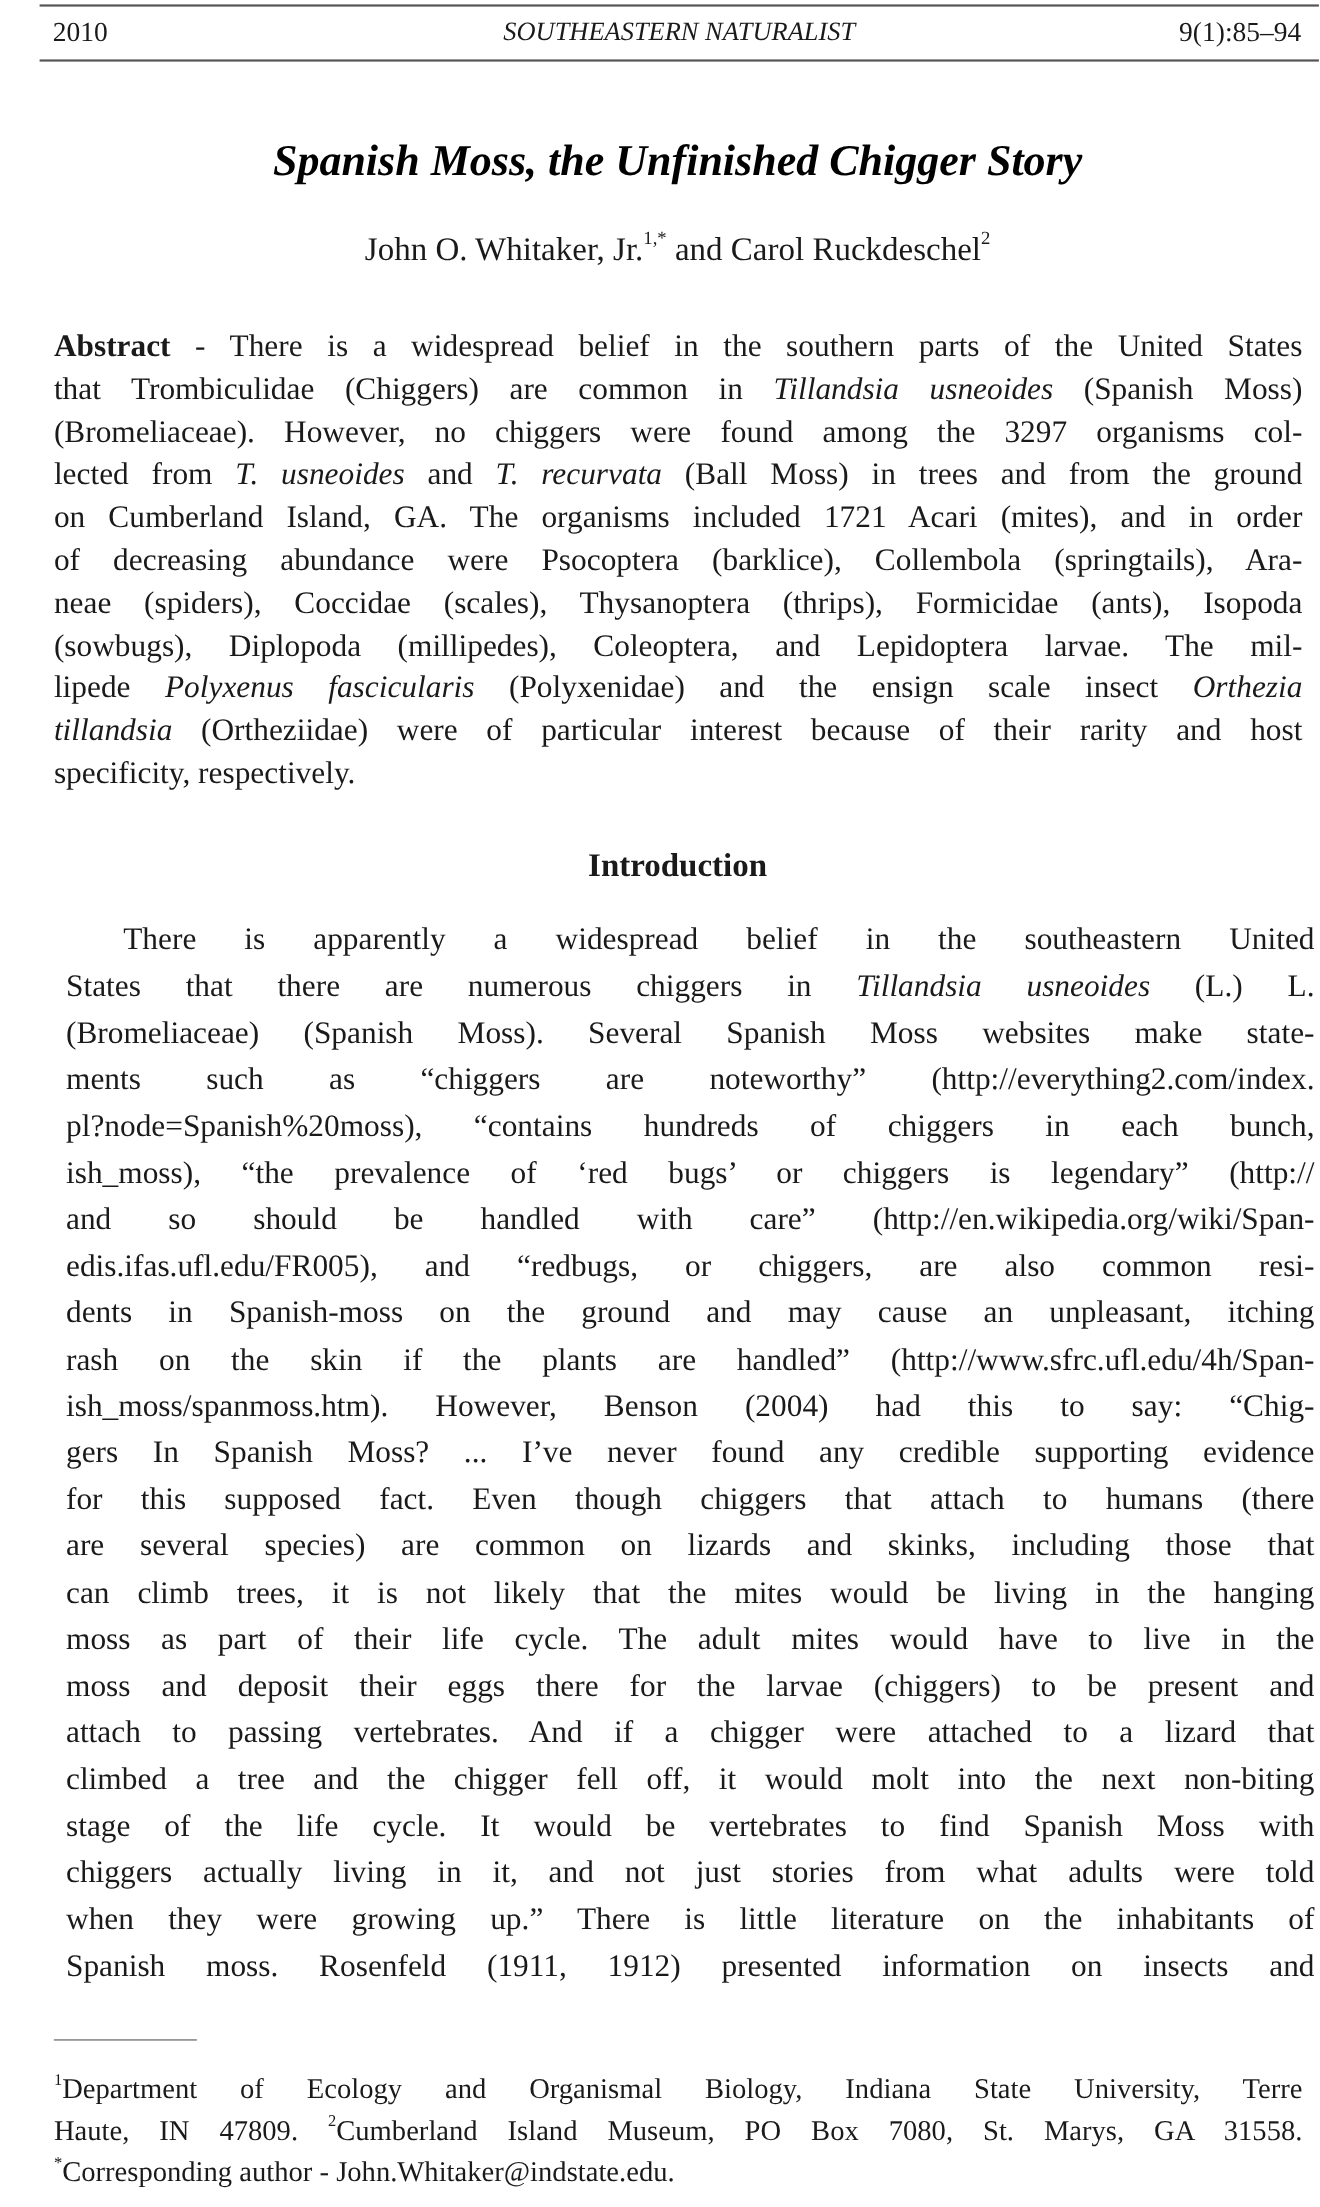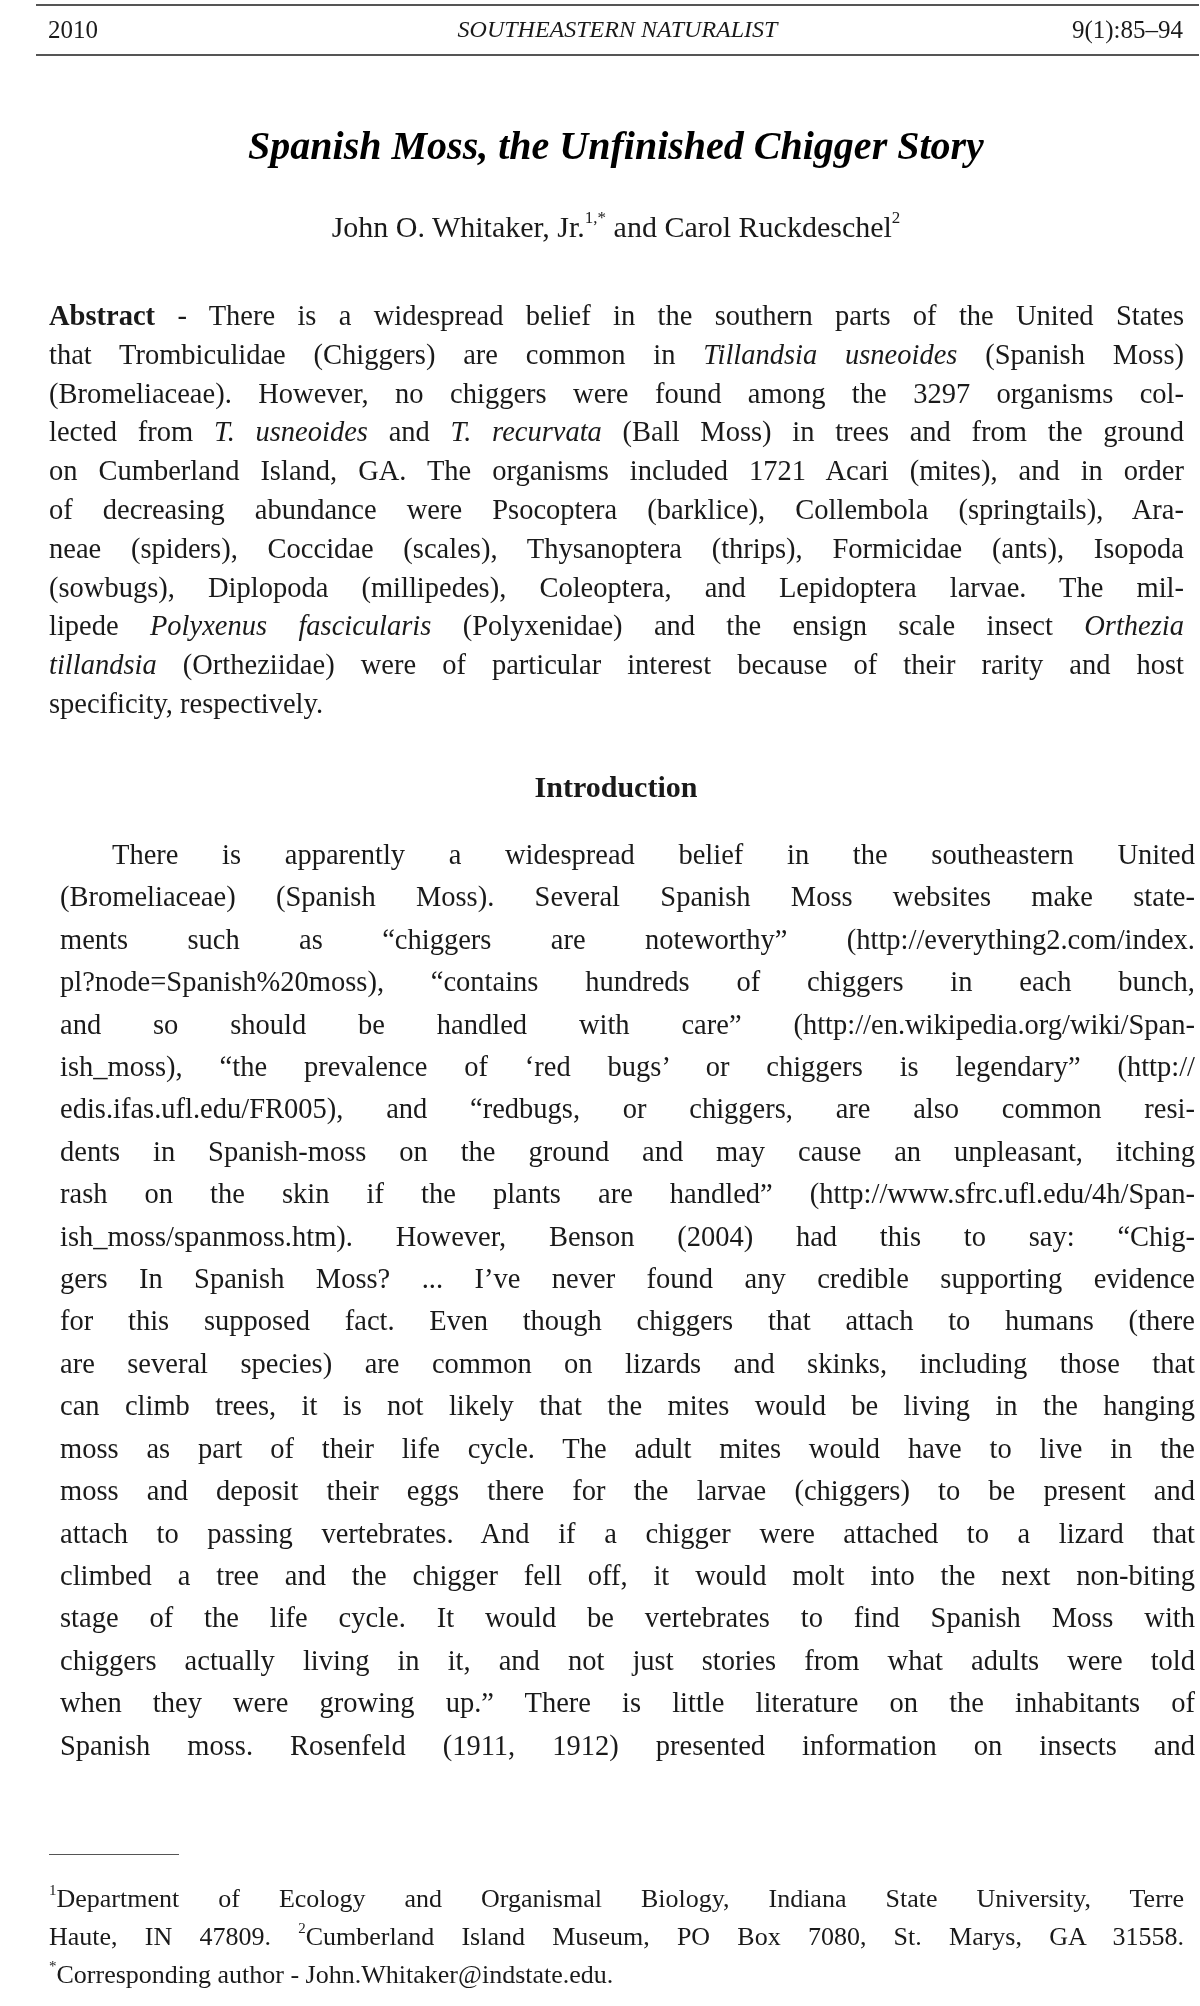--- a/index.html
+++ b/index.html
@@ -58,25 +58,26 @@
       <span class="line"><span>(sowbugs), Diplopoda (millipedes), Coleoptera, and Lepidoptera larvae. The mil-</span></span>
       <span class="line"><span>lipede </span><i>Polyxenus fascicularis</i><span> (Polyxenidae) and the ensign scale insect </span><i>Orthezia</i></span>
       <span class="line"><i>tillandsia</i><span> (Ortheziidae) were of particular interest because of their rarity and host</span></span>
       <span class="line last"><span>specificity, respectively.</span></span>
     </div>
 
   <div class="heading">Introduction</div>
 
   <div class="body-block intro" id="intro-block">
       <span class="line"><span class="indent"></span><span>There is apparently a widespread belief in the southeastern United</span></span>
+      <span class="line"><span>States that there are numerous chiggers in </span><i>Tillandsia usneoides</i><span> (L.) L.</span></span>
       <span class="line"><span>(Bromeliaceae) (Spanish Moss). Several Spanish Moss websites make state-</span></span>
       <span class="line"><span>ments such as “chiggers are noteworthy” (http://everything2.com/index.</span></span>
       <span class="line"><span>pl?node=Spanish%20moss), “contains hundreds of chiggers in each bunch,</span></span>
+      <span class="line"><span>ish_moss), “the prevalence of ‘red bugs’ or chiggers is legendary” (http://</span></span>
       <span class="line"><span>and so should be handled with care” (http://en.wikipedia.org/wiki/Span-</span></span>
-      <span class="line"><span>ish_moss), “the prevalence of ‘red bugs’ or chiggers is legendary” (http://</span></span>
       <span class="line"><span>edis.ifas.ufl.edu/FR005), and “redbugs, or chiggers, are also common resi-</span></span>
       <span class="line"><span>dents in Spanish-moss on the ground and may cause an unpleasant, itching</span></span>
       <span class="line"><span>rash on the skin if the plants are handled” (http://www.sfrc.ufl.edu/4h/Span-</span></span>
       <span class="line"><span>ish_moss/spanmoss.htm). However, Benson (2004) had this to say: “Chig-</span></span>
       <span class="line"><span>gers In Spanish Moss? ... I’ve never found any credible supporting evidence</span></span>
       <span class="line"><span>for this supposed fact. Even though chiggers that attach to humans (there</span></span>
       <span class="line"><span>are several species) are common on lizards and skinks, including those that</span></span>
       <span class="line"><span>can climb trees, it is not likely that the mites would be living in the hanging</span></span>
       <span class="line"><span>moss as part of their life cycle. The adult mites would have to live in the</span></span>
       <span class="line"><span>moss and deposit their eggs there for the larvae (chiggers) to be present and</span></span>

